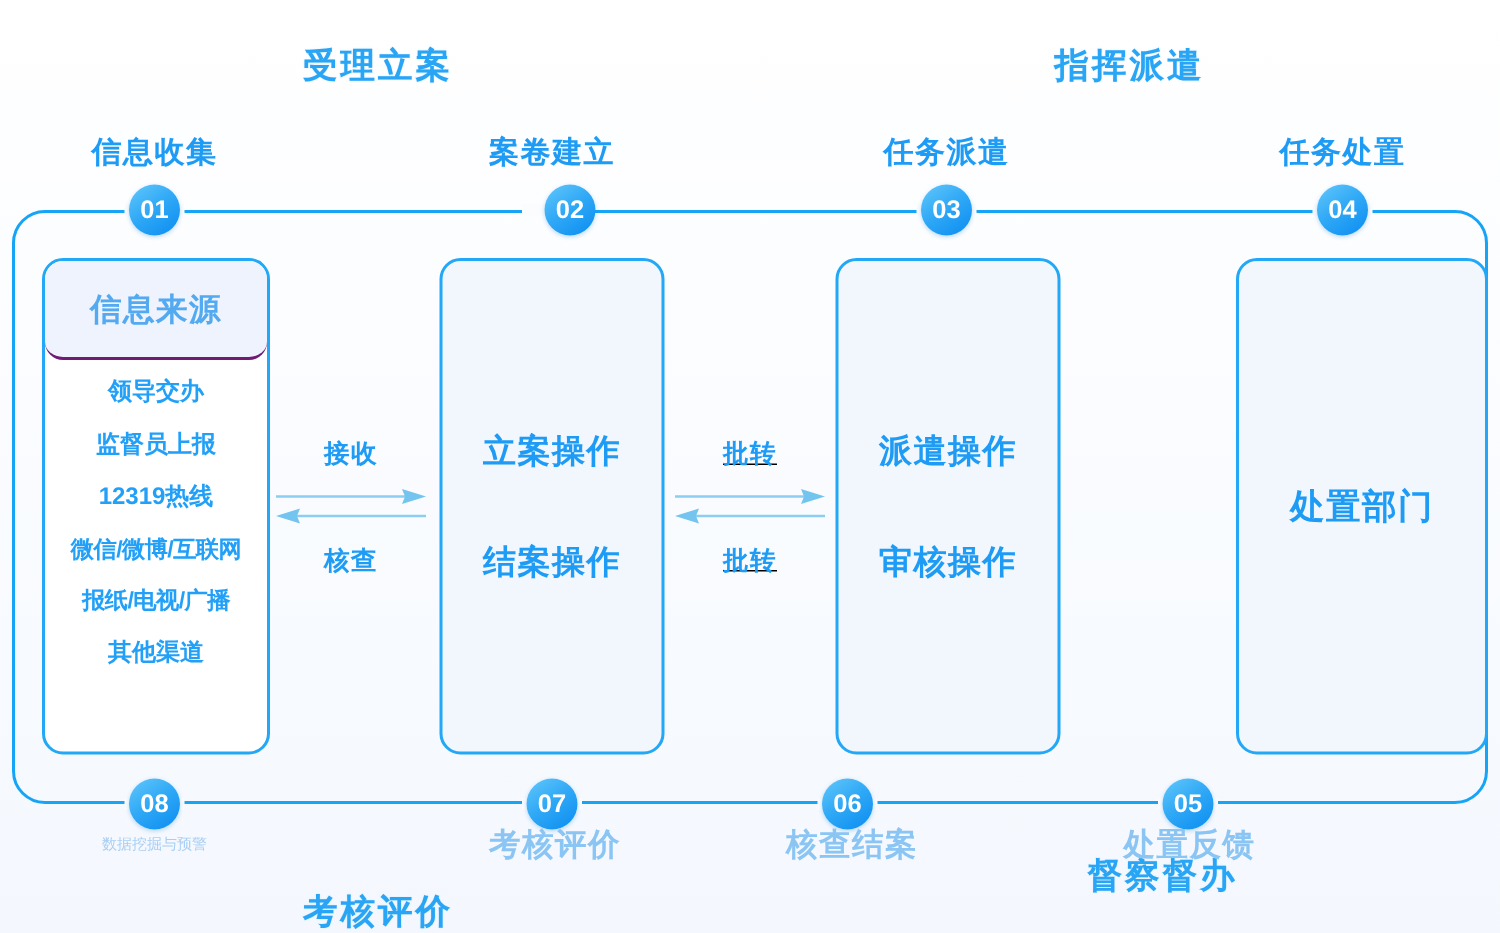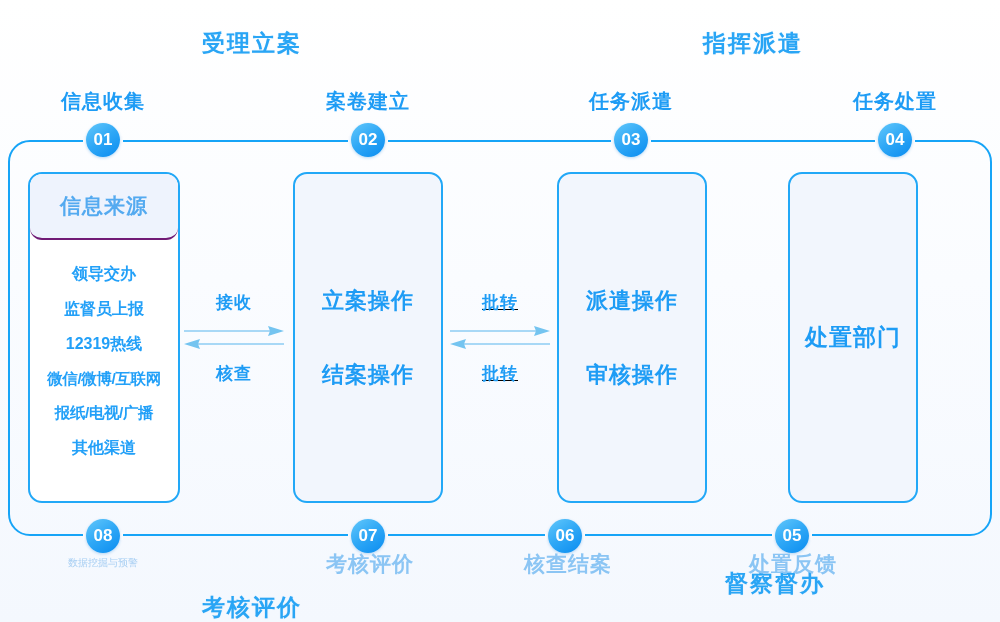--- a/index.html
+++ b/index.html
@@ -151,38 +151,37 @@
     font-weight: bold;
     color: #54aaf0;
     letter-spacing: 1px;
   }
   #src-list {
     flex: 1 1 auto;
     width: 100%;
     display: flex;
     flex-direction: column;
     align-items: center;
-    justify-content: center;
     padding: 4px 0 24px;
     box-sizing: border-box;
   }
   .src-item {
     font-size: 16px;
     font-weight: bold;
     color: #22a0f8;
     white-space: nowrap;
     line-height: 1;
     margin: 9.5px 0;
     letter-spacing: 0px;
   }
   .src-item.wide { font-size: 15.5px; letter-spacing: -0.4px; }
 
   #panel-2 { left: 293px; width: 150px; }
   #panel-3 { left: 557px; width: 150px; }
-  #panel-4 { left: 788px; width: 130px; }
+  #panel-4 { left: 824px; width: 168px; }
   #panel-4 .panel-line { font-size: 23px; }
 
   
   .conn {
     position: absolute;
     width: 104px;
     height: 140px;
     transform: translateX(-50%);
     top: 268px;
     display: flex;
@@ -255,21 +254,21 @@
   <div class="rail-gap top" style="left:103px"></div>
   <div class="rail-gap top" style="left:368px"></div>
   <div class="rail-gap top" style="left:631px"></div>
   <div class="rail-gap top" style="left:895px"></div>
   <div class="rail-gap bot" style="left:103px"></div>
   <div class="rail-gap bot" style="left:368px"></div>
   <div class="rail-gap bot" style="left:565px"></div>
   <div class="rail-gap bot" style="left:792px"></div>
 
   <div class="num-circle top" style="left:103px">01</div>
-  <div class="num-circle top" style="left:368px">02</div>
+  <div class="num-circle top" style="left:380px">02</div>
   <div class="num-circle top" style="left:631px">03</div>
   <div class="num-circle top" style="left:895px">04</div>
 
   <div class="num-circle bot" style="left:103px">08</div>
   <div class="num-circle bot" style="left:368px">07</div>
   <div class="num-circle bot" style="left:565px">06</div>
   <div class="num-circle bot" style="left:792px">05</div>
 
   <div id="panel-src">
     <div id="src-header">

